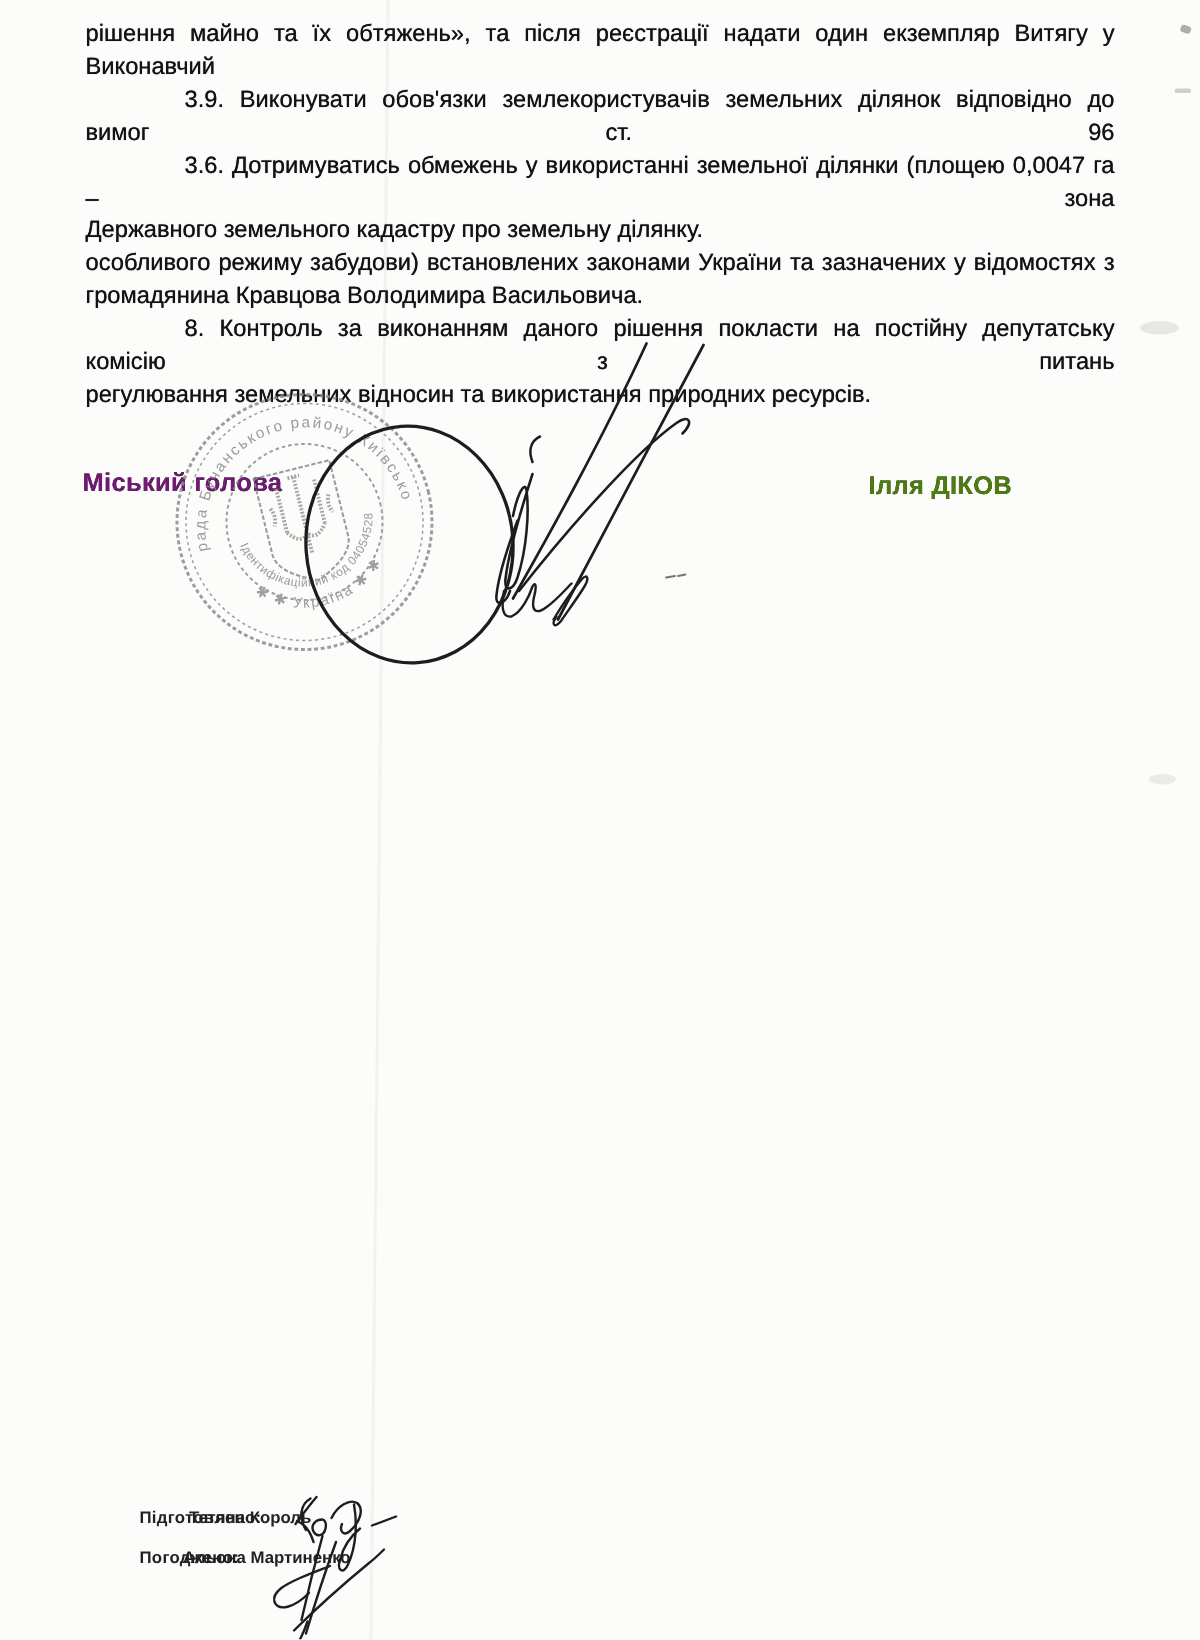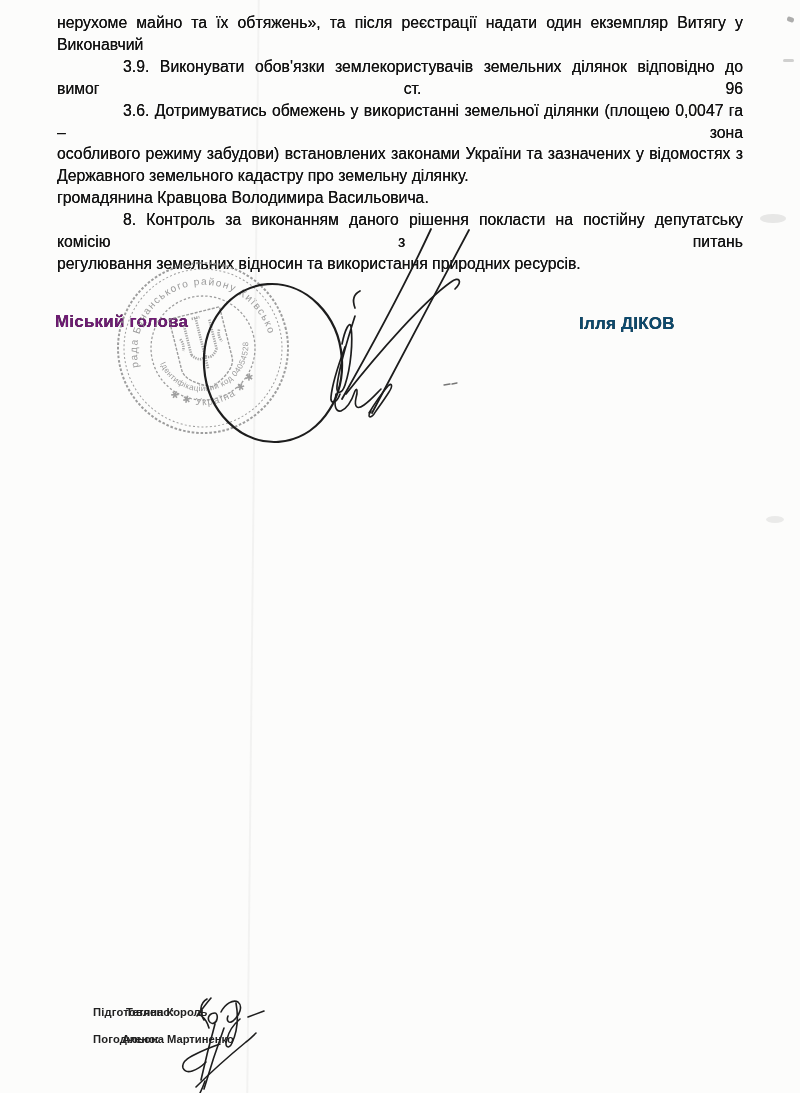--- a/index.html
+++ b/index.html
@@ -28,21 +28,21 @@
   
   .sig-row{ position:absolute; top:312px; left:0; width:800px; height:24px; }
   .official-title{
     position:absolute; left:55px; top:0;
     font-size:17px; font-weight:bold; letter-spacing:.2px;
     color:#701a75; text-shadow:0 0 .4px #141414;
   }
   .official-name{
     position:absolute; left:579px; top:2px;
     font-size:17px; font-weight:bold; letter-spacing:.2px;
-    color:#0c4a6e; text-shadow:0 0 .4px #141414;
+    color:#4d7c0f; text-shadow:0 0 .4px #141414;
   }
 
   
   .stamp-svg{ position:absolute; left:111px; top:257px; opacity:.85; }
   .sign-svg{ position:absolute; left:0; top:0; }
 
   
   .footer-row{ position:absolute; left:0; width:400px; height:16px; font-size:11.2px; font-weight:bold; color:#222; }
   .footer-row .lbl{ position:absolute; left:57px; top:0; letter-spacing:.2px;padding-left:36px; }
   .footer-row.r1{ top:1006px; }
@@ -65,25 +65,25 @@
 </head>
 <body>
 
 <div class="crease"></div>
 <div class="mark m1"></div>
 <div class="mark m2"></div>
 <div class="mark m3"></div>
 <div class="mark m4"></div>
 
 <div class="doc-text">
-    <div class="line just">нерухоме майно та їх обтяжень», та після реєстрації надати один екземпляр Витягу у Виконавчий</div>
+    <div class="line just">рішення майно та їх обтяжень», та після реєстрації надати один екземпляр Витягу у Виконавчий</div>
     <div class="line just ind">3.9. Виконувати обов'язки землекористувачів земельних ділянок відповідно до вимог ст. 96</div>
     <div class="line just ind">3.6. Дотримуватись обмежень у використанні земельної ділянки (площею 0,0047 га – зона</div>
+    <div class="line">Державного земельного кадастру про земельну ділянку.</div>
     <div class="line just">особливого режиму забудови) встановлених законами України та зазначених у відомостях з</div>
-    <div class="line">Державного земельного кадастру про земельну ділянку.</div>
     <div class="line">громадянина Кравцова Володимира Васильовича.</div>
     <div class="line just ind">8. Контроль за виконанням даного рішення покласти на постійну депутатську комісію з питань</div>
     <div class="line">регулювання земельних відносин та використання природних ресурсів.</div>
   </div>
 
 <div class="sig-row">
   <span class="official-title">Міський голова</span>
   <span class="official-name">Ілля ДІКОВ</span>
 </div>
 

